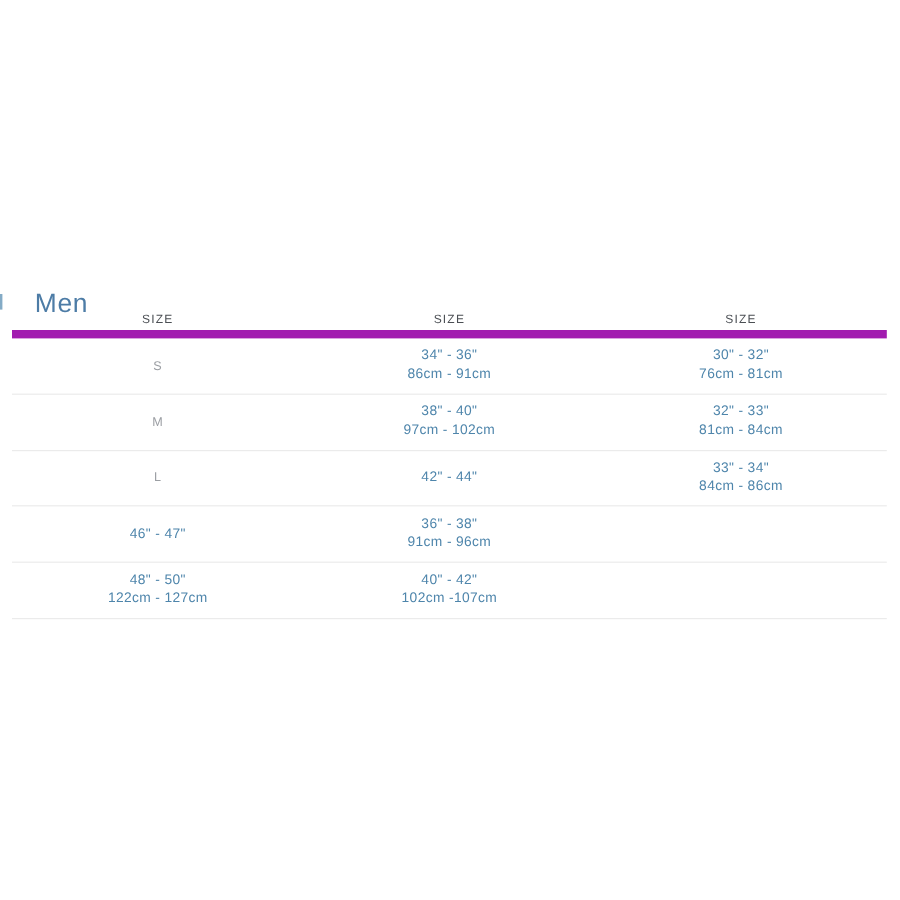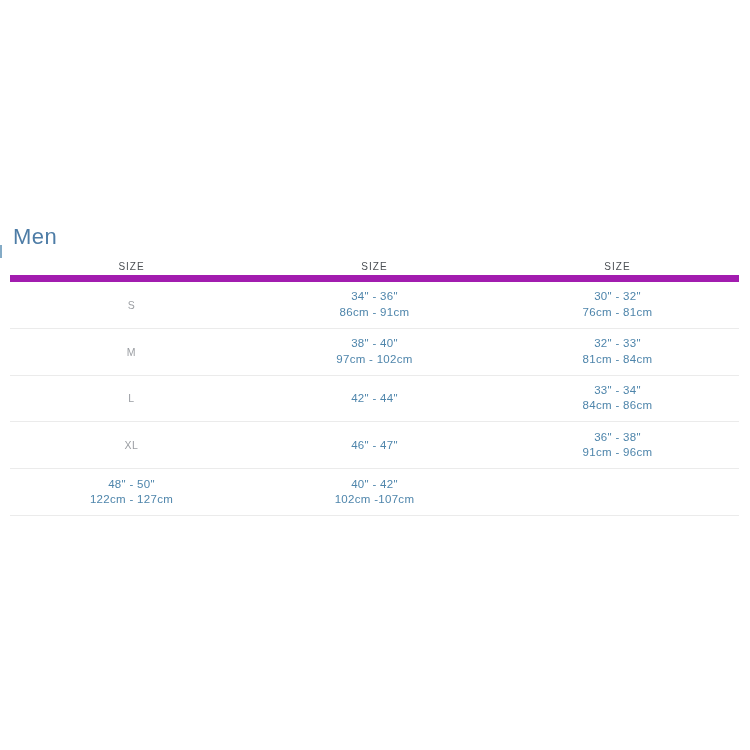--- a/index.html
+++ b/index.html
@@ -23,21 +23,21 @@
     top: 245px;
     width: 2px;
     height: 13px;
     background: #6f9cbc;
     opacity: 0.85;
   }
   .section-title {
     position: absolute;
     left: 13px;
     top: 224px;
-    margin: 0;
+    margin: 16px;
     font-size: 22px;
     font-weight: 400;
     letter-spacing: 0.5px;
     color: #4d7ca6;
     text-align: center;
   }
   .size-table {
     position: absolute;
     left: 10px;
     top: 258px;
@@ -124,21 +124,20 @@
       <div class="td val">
         <div>42" - 44"</div>
       </div>
       <div class="td val">
         <div>33" - 34"</div>
         <div>84cm - 86cm</div>
       </div>
     </div>
 
     <div class="tr">
-      <div class="td size-label">XL</div>
       <div class="td val">
         <div>46" - 47"</div>
       </div>
       <div class="td val">
         <div>36" - 38"</div>
         <div>91cm - 96cm</div>
       </div>
     </div>
 
     <div class="tr">

